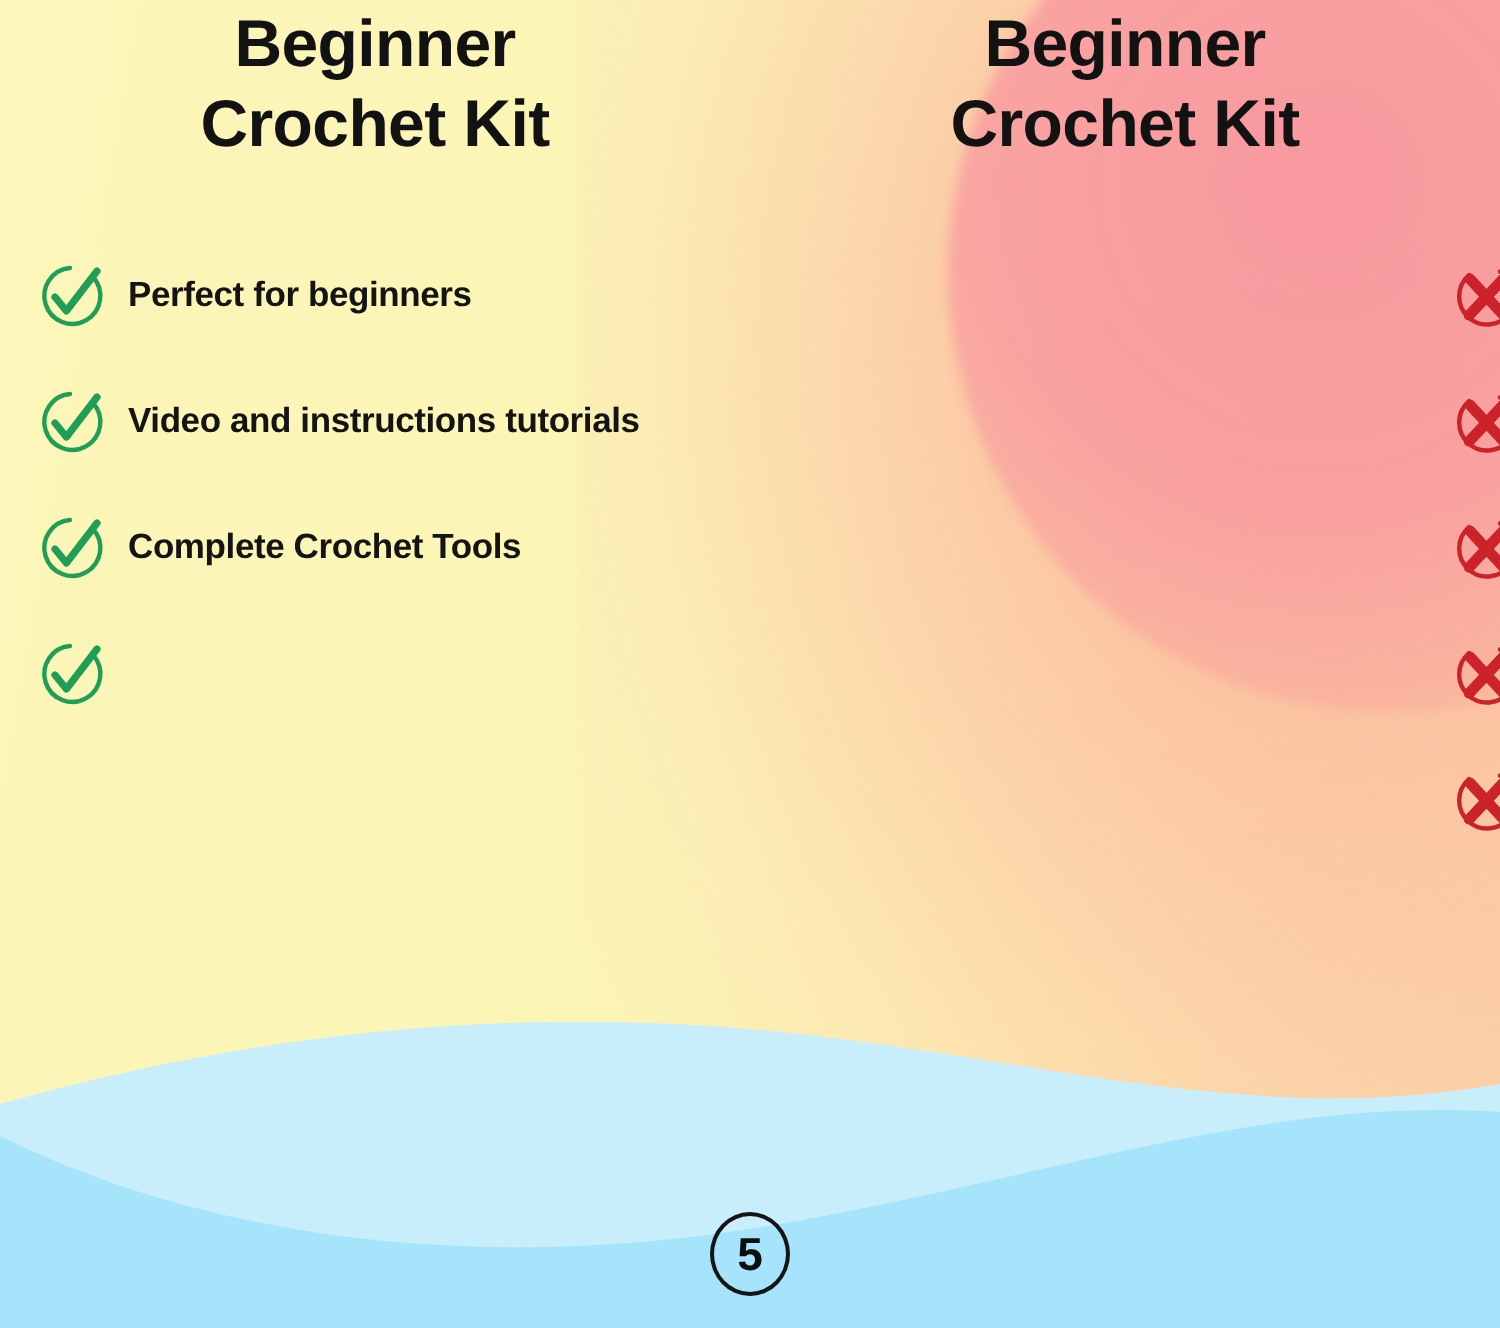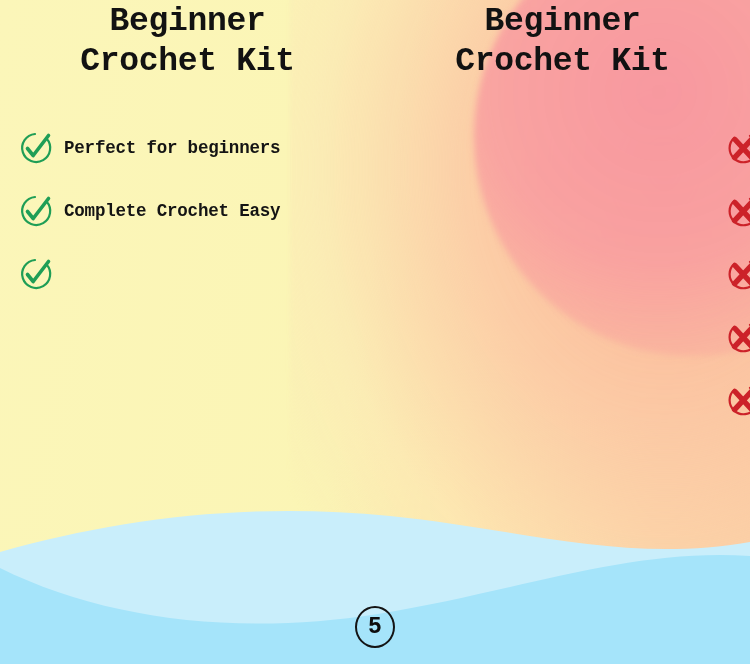--- a/index.html
+++ b/index.html
@@ -5,21 +5,21 @@
   html, body {
     margin: 0;
     padding: 0;
     background: #ffffff;
   }
   #page {
     position: relative;
     width: 750px;
     height: 664px;
     overflow: hidden;
-    font-family: Liberation Mono, monospace;
+    font-family: Liberation Sans, sans-serif;
     background: #0ea5e9;
   }
 
   
   .bg-base {
     position: absolute;
     inset: 0;
     background:
       linear-gradient(100deg,
         #fbf6b9 0%,
@@ -195,30 +195,39 @@
       <div class="row">
         <span class="icon">
           <svg viewBox="0 0 38 38" aria-hidden="true">
             <path d="M30.5 9.5 A14 14 0 1 1 19 5" fill="none" stroke="#1f9e56" stroke-width="2.2" stroke-linecap="round"></path>
             <path d="M11.5 19.5 L17.2 26.5 L32.5 6.5" fill="none" stroke="#1f9e56" stroke-width="3.6" stroke-linecap="round" stroke-linejoin="round"></path>
           </svg>
         </span>
         <span class="row-label">Perfect for beginners</span>
       </div>
 
-
-
       <div class="row">
         <span class="icon">
           <svg viewBox="0 0 38 38" aria-hidden="true">
             <path d="M30.5 9.5 A14 14 0 1 1 19 5" fill="none" stroke="#1f9e56" stroke-width="2.2" stroke-linecap="round"></path>
             <path d="M11.5 19.5 L17.2 26.5 L32.5 6.5" fill="none" stroke="#1f9e56" stroke-width="3.6" stroke-linecap="round" stroke-linejoin="round"></path>
           </svg>
         </span>
-        <span class="row-label">Complete Crochet Easy</span>
+        <span class="row-label">Video and instructions tutorials</span>
+      </div>
+
+
+      <div class="row">
+        <span class="icon">
+          <svg viewBox="0 0 38 38" aria-hidden="true">
+            <path d="M30.5 9.5 A14 14 0 1 1 19 5" fill="none" stroke="#1f9e56" stroke-width="2.2" stroke-linecap="round"></path>
+            <path d="M11.5 19.5 L17.2 26.5 L32.5 6.5" fill="none" stroke="#1f9e56" stroke-width="3.6" stroke-linecap="round" stroke-linejoin="round"></path>
+          </svg>
+        </span>
+        <span class="row-label">Complete Crochet Tools</span>
       </div>
 
       <div class="row">
         <span class="icon">
           <svg viewBox="0 0 38 38" aria-hidden="true">
             <path d="M30.5 9.5 A14 14 0 1 1 19 5" fill="none" stroke="#1f9e56" stroke-width="2.2" stroke-linecap="round"></path>
             <path d="M11.5 19.5 L17.2 26.5 L32.5 6.5" fill="none" stroke="#1f9e56" stroke-width="3.6" stroke-linecap="round" stroke-linejoin="round"></path>
           </svg>
         </span>
       </div>

